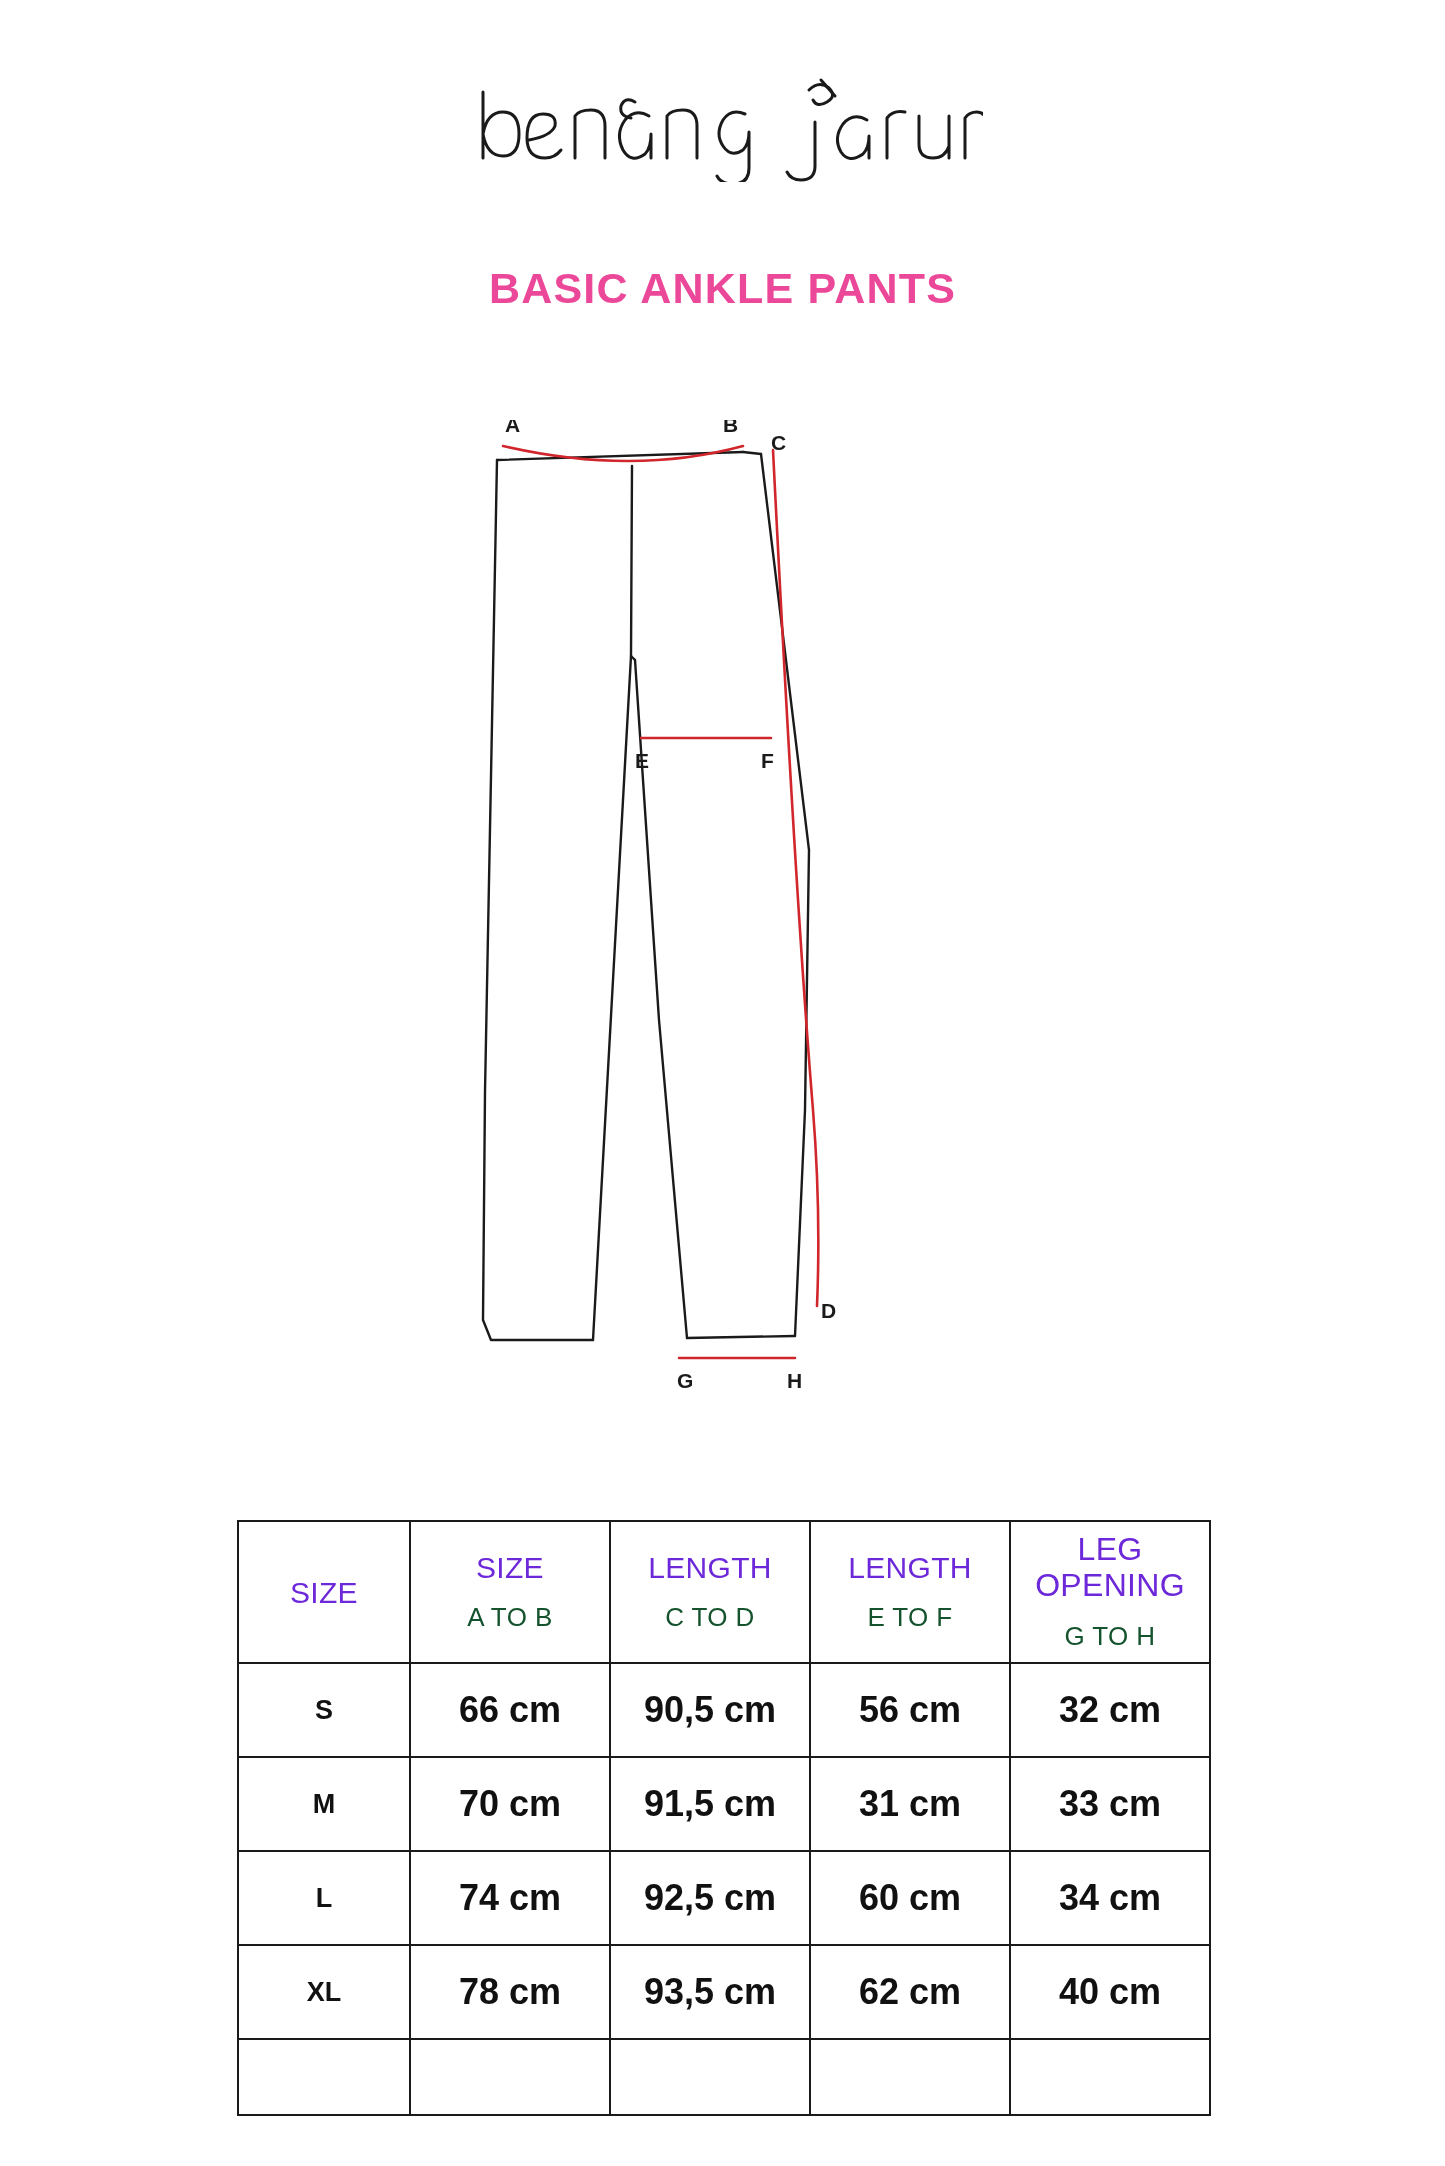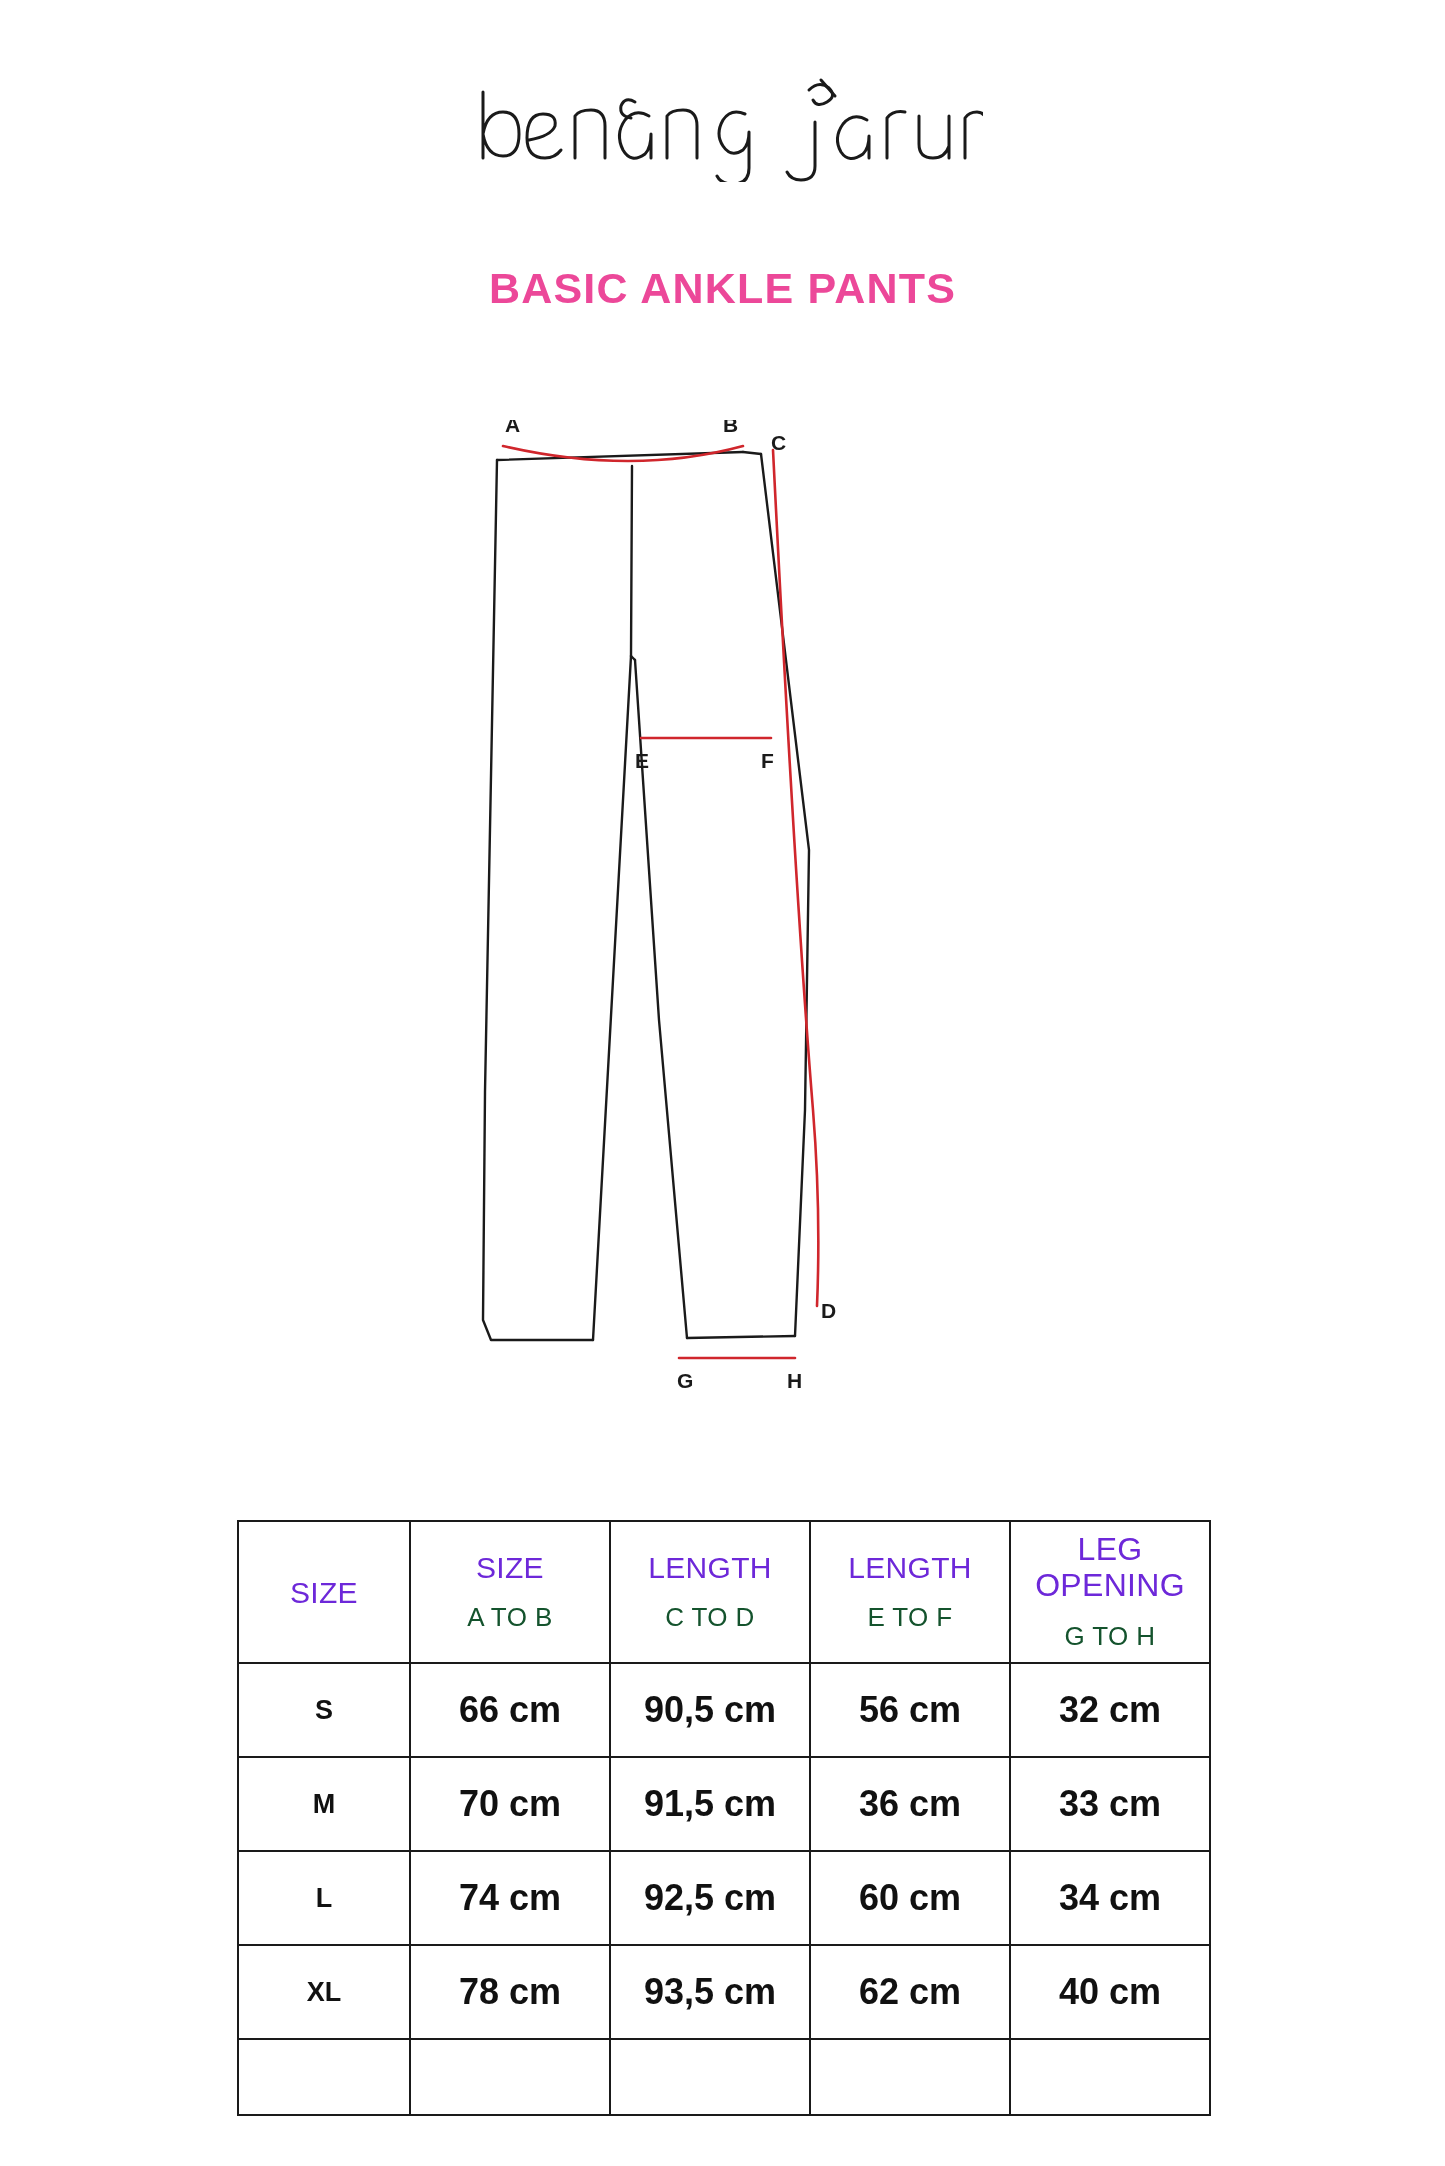--- a/index.html
+++ b/index.html
@@ -246,21 +246,21 @@
           <td class="size-cell">S</td>
           <td>66 cm</td>
           <td>90,5 cm</td>
           <td>56 cm</td>
           <td>32 cm</td>
         </tr>
         <tr>
           <td class="size-cell">M</td>
           <td>70 cm</td>
           <td>91,5 cm</td>
-          <td>36 cm</td>
+          <td>31 cm</td>
           <td>33 cm</td>
         </tr>
         <tr>
           <td class="size-cell">L</td>
           <td>74 cm</td>
           <td>92,5 cm</td>
           <td>60 cm</td>
           <td>34 cm</td>
         </tr>
         <tr>

